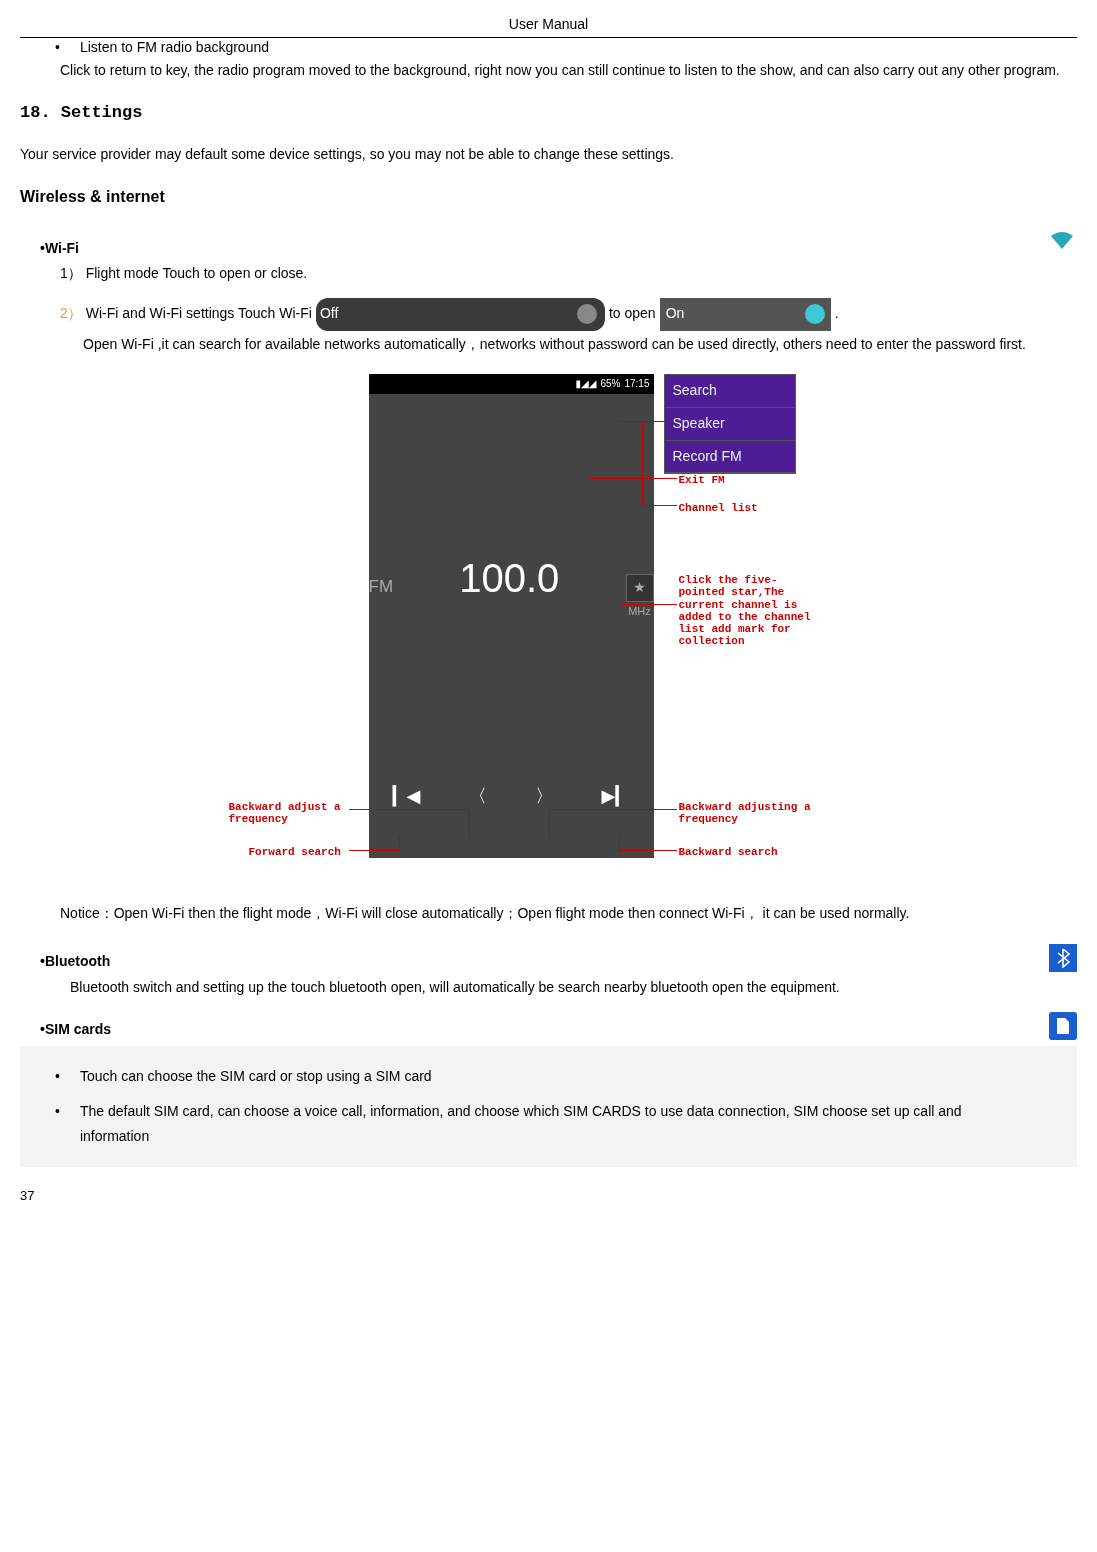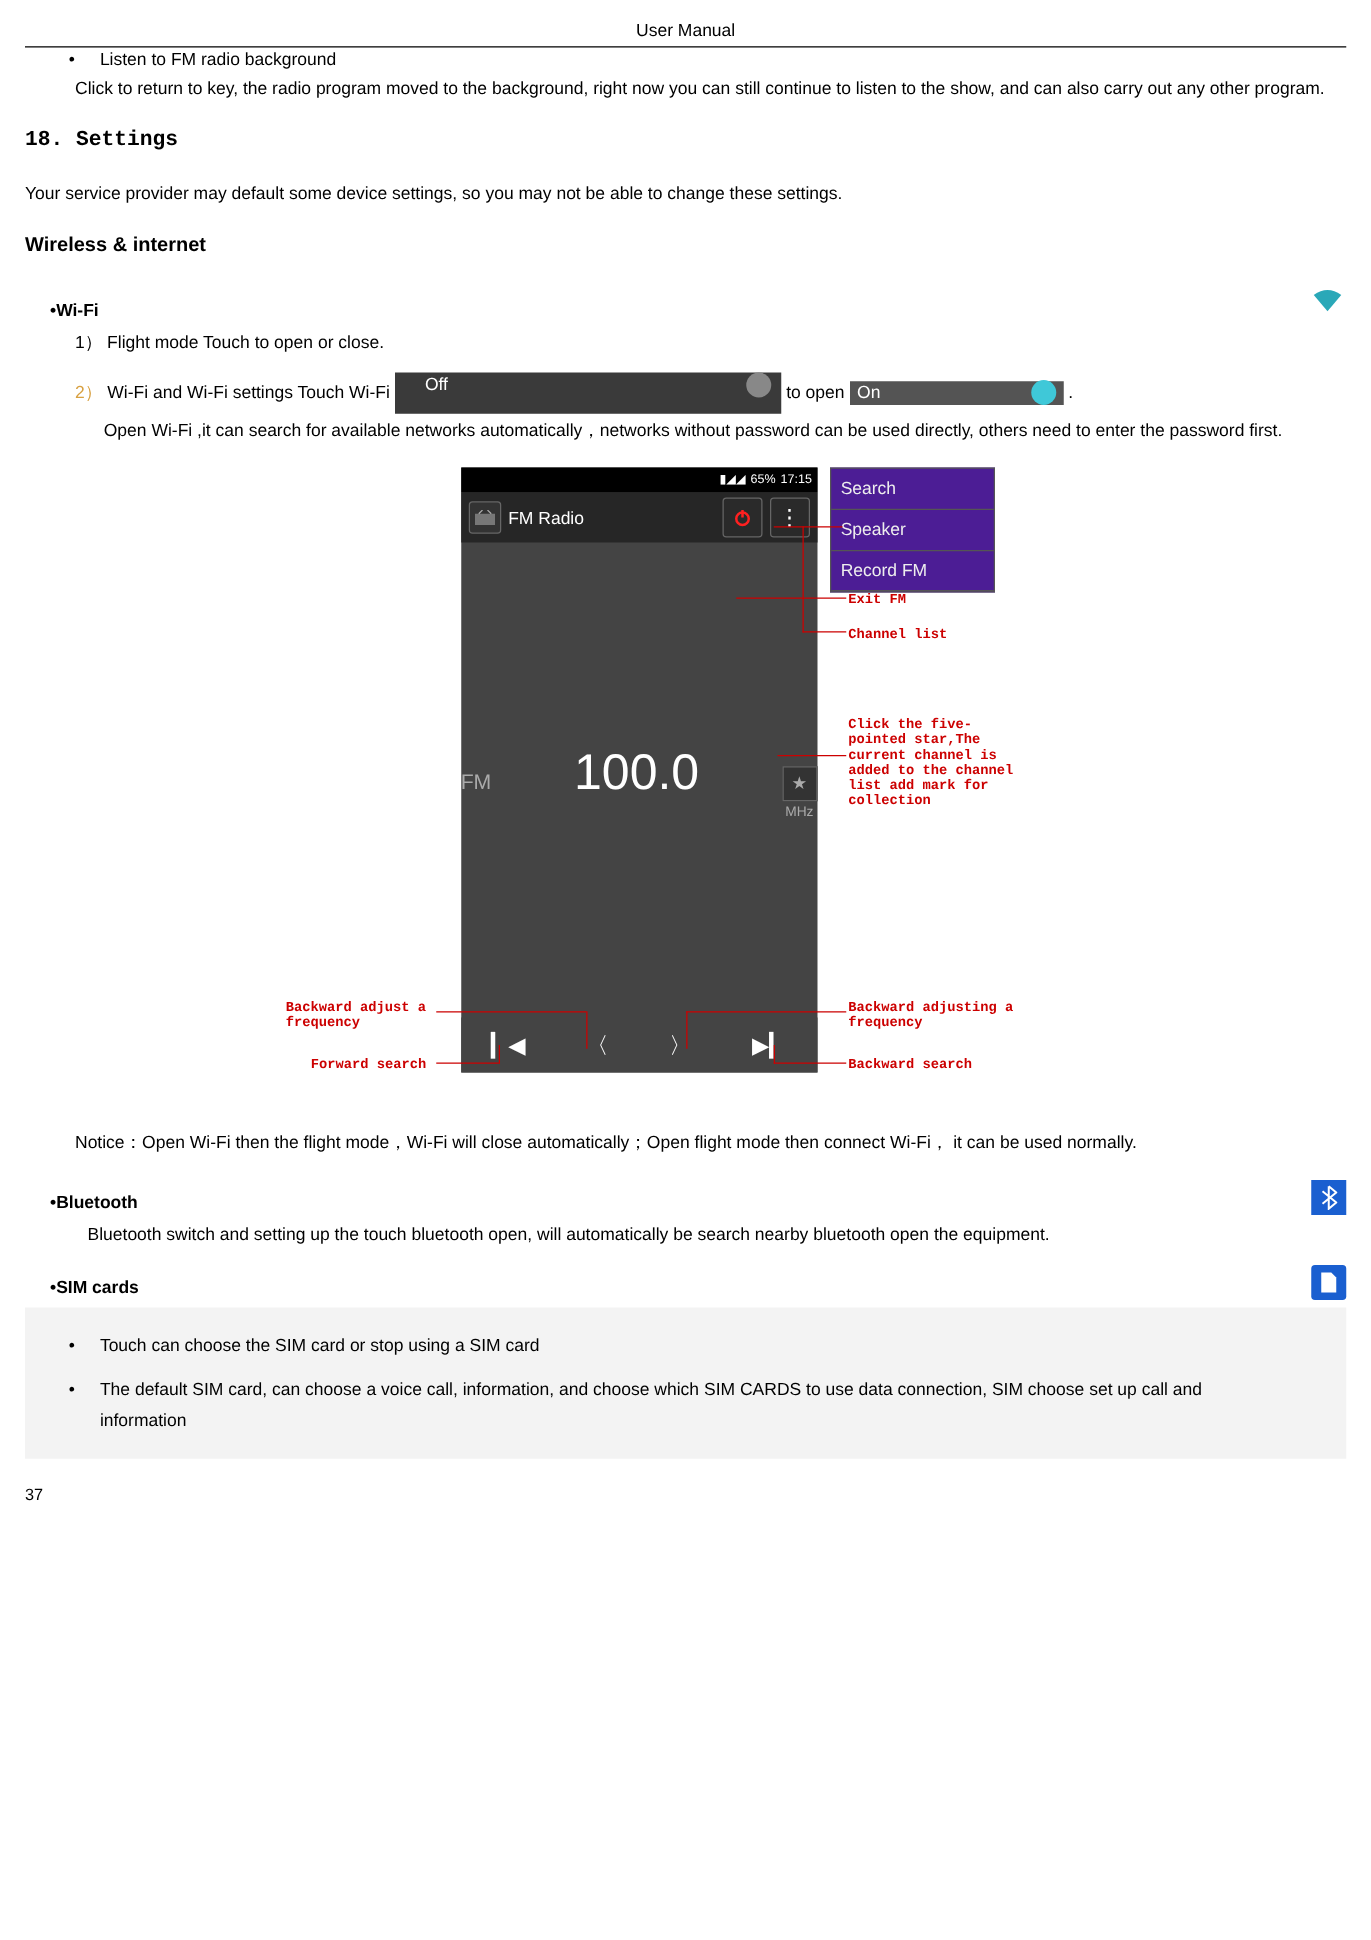--- a/index.html
+++ b/index.html
@@ -36,39 +36,40 @@
   .num-item { margin-left: 40px; }
   .num1 { color: #000; }
   .num2 { color: #d8a040; }
   .li-wrap { display: flex; align-items: center; flex-wrap: wrap; gap: 4px; }
   .toggle-off {
     background: #3a3a3a;
     color: #fff;
     width: 285px;
     height: 33px;
     display: inline-flex;
-    align-items: flex-start;
-    padding-left: 24px;
+    align-items: center;
+    padding-left: 4px;
     position: relative;
     font-family: sans-serif;
+    border-radius: 12px;
   }
   .toggle-off::after {
     content: '';
     position: absolute;
     right: 8px;
     width: 20px;
     height: 20px;
     background: #888;
     border-radius: 50%;
   }
   .toggle-on {
     background: #545454;
     color: #fff;
     width: 165px;
-    height: 19px;
+    height: 33px;
     display: inline-flex;
     align-items: center;
     padding-left: 6px;
     position: relative;
     font-family: sans-serif;
   }
   .toggle-on::after {
     content: '';
     position: absolute;
     right: 6px;
@@ -258,37 +259,20 @@
   <span>.</span>
 </div>
 <div class="nested-text" style="margin-top:4px;margin-bottom:10px;">Open Wi-Fi ,it can search for available networks automatically，networks without password can be used directly, others need to enter the password first.</div>
 
 <div class="diagram">
   <div class="phone">
     <div class="status-bar">
       <span>▮◢◢</span>
       <span>65%</span>
       <span>17:15</span>
-    </div>
-    <div class="app-bar">
-      <span class="app-icon">
-        <svg width="16" height="12" viewBox="0 0 16 12">
-            <rect x="0" y="3" width="16" height="9" fill="#777"></rect>
-            <line x1="3" y1="3" x2="6" y2="0" stroke="#aaa"></line>
-            <line x1="13" y1="3" x2="10" y2="0" stroke="#aaa"></line>
-          </svg>
-      </span>
-      <span class="title">FM Radio</span>
-      <span class="power-btn">
-        <svg class="power-svg" width="16" height="16" viewBox="0 0 16 16">
-            <circle cx="8" cy="9" r="5" stroke="#ff2020" stroke-width="2" fill="none"></circle>
-            <line x1="8" y1="2" x2="8" y2="8" stroke="#ff2020" stroke-width="2"></line>
-          </svg>
-      </span>
-      <span class="menu-btn">⋮</span>
     </div>
     <div class="freq-area">
       <div class="freq-row">
         <span class="fm-lbl">FM</span>
         <span class="freq">100.0</span>
         <span class="mhz-star">
           <span class="star">★</span>
           <span style="font-size:11px;">MHz</span>
         </span>
       </div>

